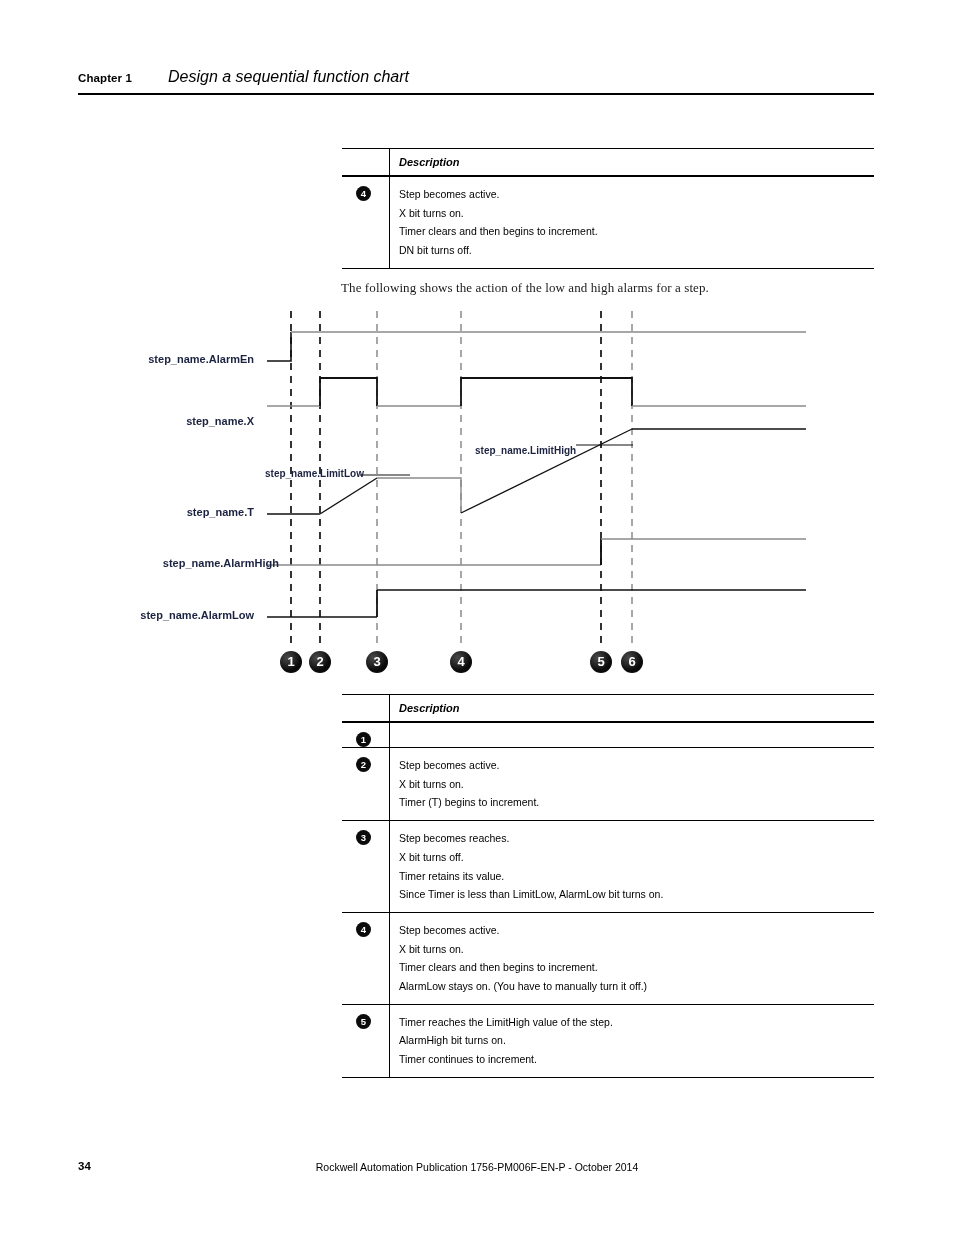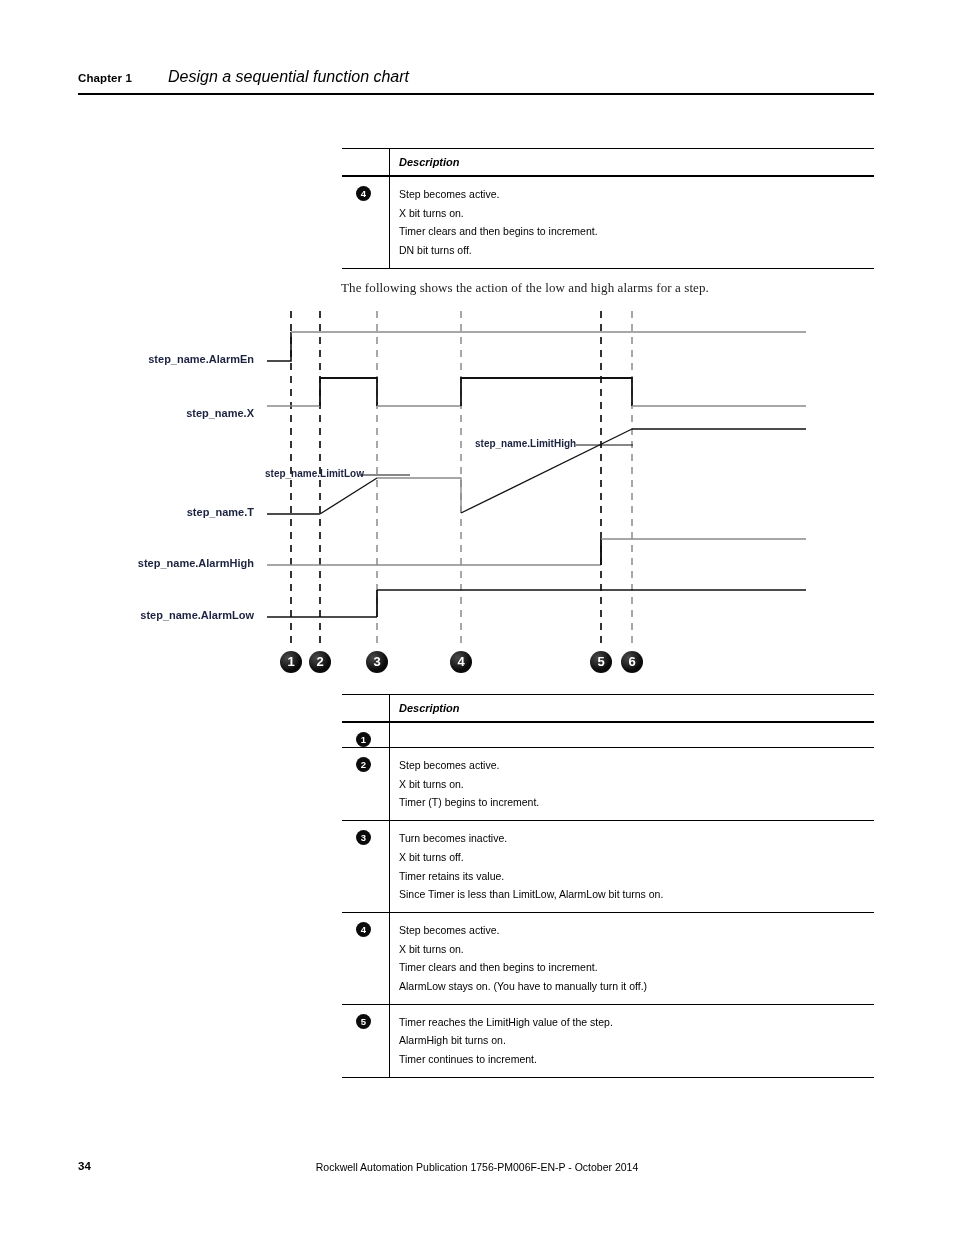--- a/index.html
+++ b/index.html
@@ -153,27 +153,27 @@
       <polyline fill="none" stroke="#8a8a8a" stroke-width="1.4" points="267,260 601,260"></polyline>
       <polyline fill="none" stroke="#111" stroke-width="1.9" points="601,260 601,234"></polyline>
       <polyline fill="none" stroke="#8a8a8a" stroke-width="1.4" points="601,234 806,234"></polyline>
 
       <polyline fill="none" stroke="#111" stroke-width="1.6" points="267,312 377,312"></polyline>
       <polyline fill="none" stroke="#111" stroke-width="1.8" points="377,312 377,285"></polyline>
       <polyline fill="none" stroke="#111" stroke-width="1.5" points="377,285 806,285"></polyline>
     </svg>
 
     <div class="sig-label" style="right:700px;top:48px;">step_name.AlarmEn</div>
-    <div class="sig-label" style="right:700px;top:102px;margin-left:28px;">step_name.X</div>
+    <div class="sig-label" style="right:700px;top:110px;margin-left:28px;">step_name.X</div>
     <div class="sig-label" style="right:700px;top:201px;">step_name.T</div>
-    <div class="sig-label" style="right:700px;top:252px;text-align:center;">step_name.AlarmHigh</div>
+    <div class="sig-label" style="right:675px;top:252px;text-align:center;">step_name.AlarmHigh</div>
     <div class="sig-label" style="right:700px;top:304px;">step_name.AlarmLow</div>
 
     <div class="lim-label" style="left:265px;top:163px;">step_name.LimitLow</div>
-    <div class="lim-label" style="left:475px;top:133px;text-align:right;">step_name.LimitHigh</div>
+    <div class="lim-label" style="left:475px;top:140px;text-align:right;">step_name.LimitHigh</div>
 
     <div class="dot-row">
       <span class="bigdot" style="left:280px;">1</span>
       <span class="bigdot" style="left:309px;">2</span>
       <span class="bigdot" style="left:366px;">3</span>
       <span class="bigdot" style="left:450px;">4</span>
       <span class="bigdot" style="left:590px;">5</span>
       <span class="bigdot" style="left:621px;">6</span>
     </div>
   </div>
@@ -207,21 +207,21 @@
         <span class="ln">Timer (T) begins to increment.</span>
       </div>
     </div>
     <div class="rule-thin"></div>
 
     <div style="display:flex;">
       <div class="col-num">
         <span class="numdot">3</span>
       </div>
       <div class="desc-cell">
-        <span class="ln">Turn becomes  inactive.</span>
+        <span class="ln">Step becomes  reaches.</span>
         <span class="ln">X bit turns off.</span>
         <span class="ln">Timer retains its value.</span>
         <span class="ln">Since  Timer is less than LimitLow, AlarmLow bit turns on.</span>
       </div>
     </div>
     <div class="rule-thin"></div>
 
     <div style="display:flex;">
       <div class="col-num">
         <span class="numdot">4</span>

